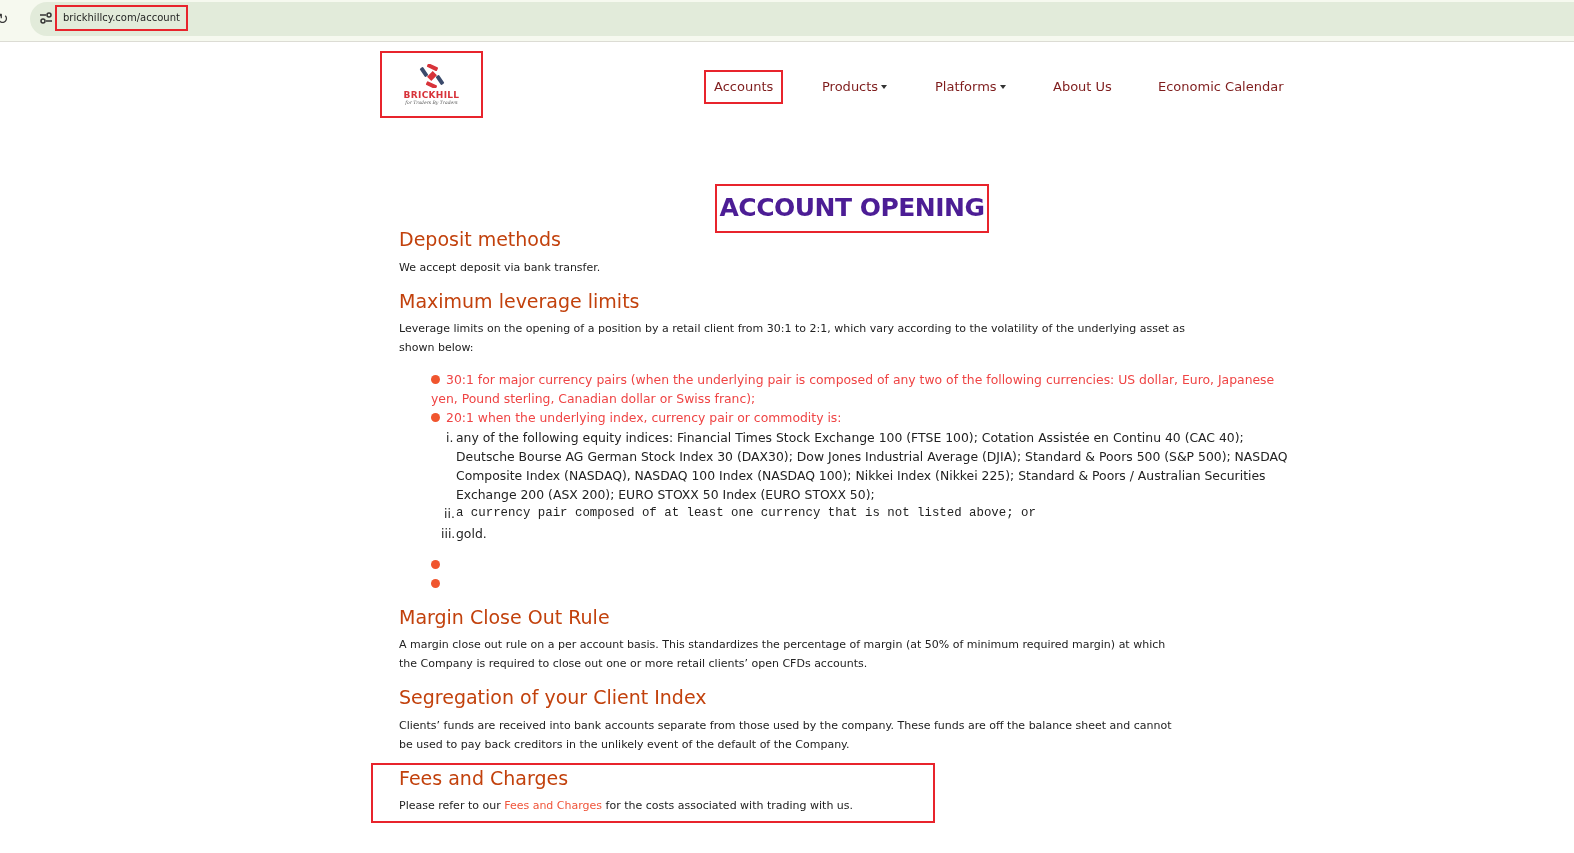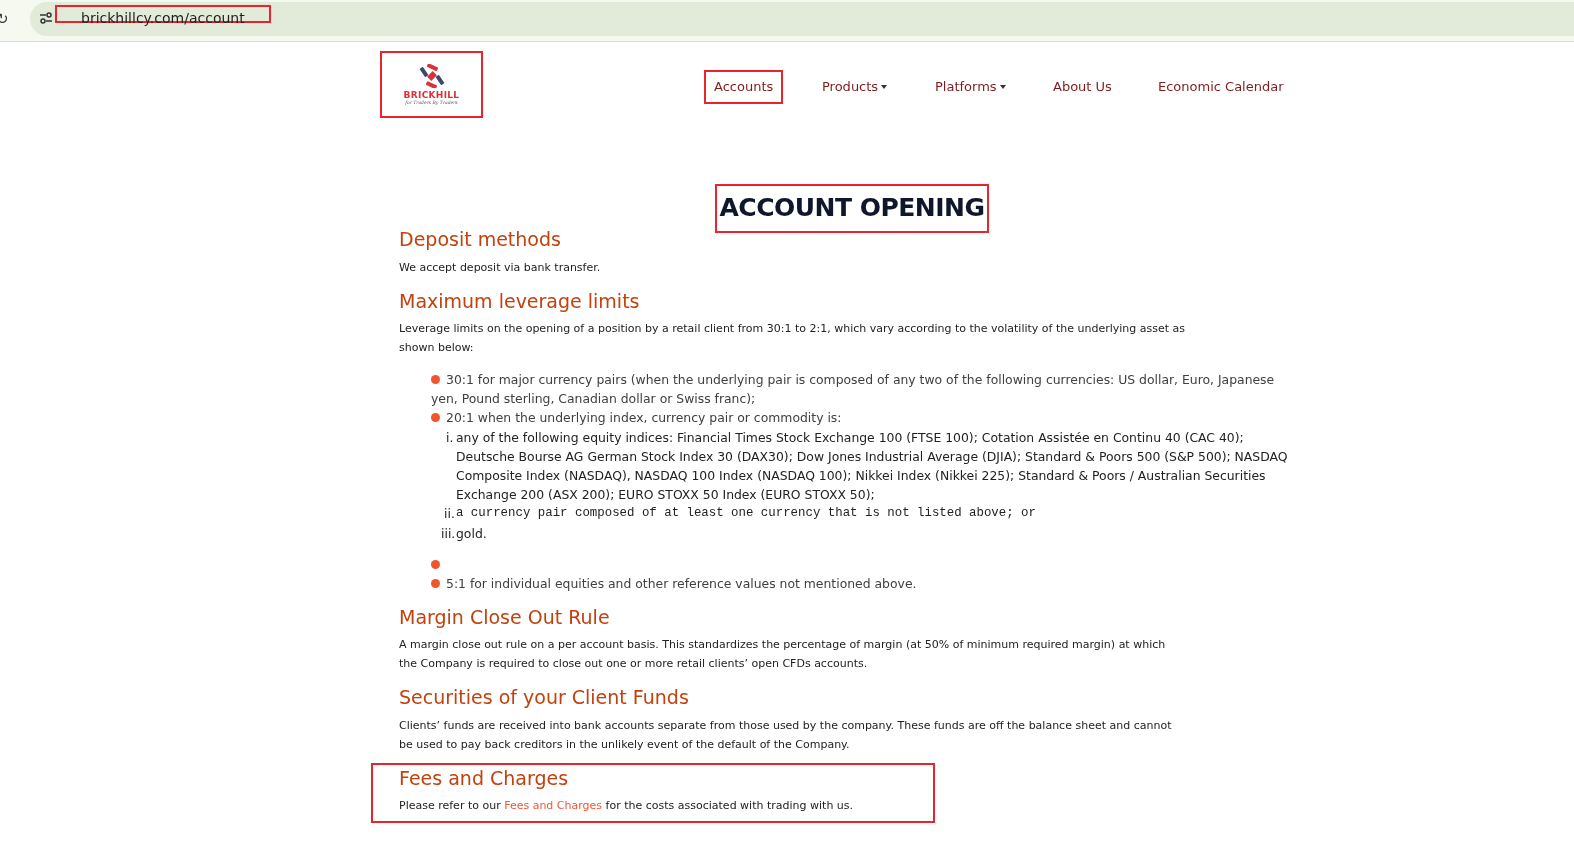--- a/index.html
+++ b/index.html
@@ -4,41 +4,41 @@
 <style>
   * { box-sizing: border-box; margin: 0; padding: 0; }
   html, body { width: 1574px; height: 853px; overflow: hidden; background: #ffffff; }
   body { font-family: "Liberation Sans", "DejaVu Sans", sans-serif; color: #1a1a1a; position: relative; }
 
   
   .browser-bar { position: absolute; left: 0; top: 0; width: 1574px; height: 42px; background: #f6f9ef; border-bottom: 1px solid #dcdcd4; }
   .reload { position: absolute; left: -4px; top: 10px; width: 14px; height: 18px; font-size: 15px; color: #3a3a3a; line-height: 18px; }
   .omnibox { position: absolute; left: 30px; top: 2px; width: 1544px; height: 34px; background: #e2ebda; border-radius: 17px 0 0 17px; }
   .site-icon { position: absolute; left: 38px; top: 10px; width: 16px; height: 16px; }
-  .url-box { position: absolute; left: 55px; top: 5px; height: 18px; padding: 0 24px; border: 2px solid #e8242c; font-size: 14px; line-height: 22px; color: #1f1f1f; font-family: "DejaVu Sans", sans-serif; }
+  .url-box { position: absolute; left: 55px; top: 5px; height: 26px; padding: 0 6px; border: 2px solid #e8242c; font-size: 10px; line-height: 22px; color: #1f1f1f; font-family: "DejaVu Sans", sans-serif; }
 
   
   .logo-box { position: absolute; left: 380px; top: 51px; width: 103px; height: 67px; border: 2px solid #e8242c; display: flex; flex-direction: column; align-items: center; justify-content: center; }
   .logo-mark { width: 26px; height: 24px; }
   .logo-text { font-size: 9px; font-weight: bold; color: #d8333a; letter-spacing: 0.3px; margin-top: 2px; font-family: "DejaVu Sans", sans-serif; }
   .logo-tag { font-size: 4.5px; color: #555; font-style: italic; font-family: "DejaVu Serif", serif; }
 
   .nav { position: absolute; top: 70px; left: 0; height: 34px; width: 1574px; }
   .nav-item { position: absolute; top: 0; height: 34px; font-size: 13px; color: #7f1d1d; line-height: 34px; white-space: nowrap; font-family: "DejaVu Sans", sans-serif; }
   .nav-item.active { border: 2px solid #e8242c; padding: 0 8px; line-height: 30px; }
   .caret { display: inline-block; width: 0; height: 0; border-left: 3px solid transparent; border-right: 3px solid transparent; border-top: 4px solid #333; vertical-align: middle; margin-left: 3px; margin-top: -2px; }
 
   
-  .page-title { position: absolute; left: 715px; top: 184px; width: 274px; height: 49px; border: 2px solid #e8242c; font-size: 25px; font-weight: bold; color: #0f172a; text-align: center; line-height: 43px; font-family: "DejaVu Sans", sans-serif; letter-spacing: -0.5px; }
+  .page-title { position: absolute; left: 715px; top: 184px; width: 274px; height: 49px; border: 2px solid #e8242c; font-size: 25px; font-weight: bold; color: #4c1d95; text-align: center; line-height: 43px; font-family: "DejaVu Sans", sans-serif; letter-spacing: -0.5px; }
 
   
   .content { position: absolute; left: 399px; top: 0; width: 905px; font-family: "DejaVu Sans", sans-serif; }
   .h2 { position: absolute; left: 0; font-size: 19px; font-weight: normal; color: #c2410c; white-space: nowrap; }
   .p { position: absolute; left: 0; font-size: 11px; line-height: 19px; color: #222; width: 905px; }
-  .li { position: absolute; font-size: 12.4px; line-height: 19px; color: #404040; }
+  .li { position: absolute; font-size: 12.4px; line-height: 19px; color: #ef4444; }
   .bullet { display: inline-block; width: 9px; height: 9px; border-radius: 50%; background: #f0552e; margin-right: 6px; vertical-align: 0px; }
   .roman { position: absolute; font-size: 12.4px; line-height: 19px; color: #222; }
   .link { color: #f0553a; text-decoration: none; }
   .fees-box { position: absolute; left: 371px; top: 763px; width: 564px; height: 60px; border: 2px solid #e8242c; }
 </style>
 </head>
 <body>
 
 <div class="browser-bar">
   <div class="reload">↻</div>
@@ -109,28 +109,28 @@
   <div class="roman" style="left:57px; top:485px;">Exchange 200 (ASX 200); EURO STOXX 50 Index (EURO STOXX 50);</div>
   <div class="roman" style="left:45px; top:504px;">ii.</div>
   <div class="roman" style="left:57px; top:504px;font-family:Liberation Mono, monospace;">a currency pair composed of at least one currency that is not listed above; or</div>
   <div class="roman" style="left:42px; top:524px;">iii.</div>
   <div class="roman" style="left:57px; top:524px;">gold.</div>
 
   <div class="li" style="left:32px; top:555px;">
     <span class="bullet"></span>
   </div>
   <div class="li" style="left:32px; top:574px;">
-    <span class="bullet"></span><span>5:1 for individual equities and other reference values not mentioned above.</span>
+    <span class="bullet"></span>
   </div>
 
   <h2 class="h2" style="top:606px;">Margin Close Out Rule</h2>
   <p class="p" style="top:635px;">A margin close out rule on a per account basis. This standardizes the percentage of margin (at 50% of minimum required margin) at which</p>
   <p class="p" style="top:654px;">the Company is required to close out one or more retail clients’ open CFDs accounts.</p>
 
-  <h2 class="h2" style="top:686px;">Securities of your Client Funds</h2>
+  <h2 class="h2" style="top:686px;">Segregation of your Client Index</h2>
   <p class="p" style="top:716px;">Clients’ funds are received into bank accounts separate from those used by the company. These funds are off the balance sheet and cannot</p>
   <p class="p" style="top:735px;">be used to pay back creditors in the unlikely event of the default of the Company.</p>
 
   <h2 class="h2" style="top:767px;">Fees and Charges</h2>
   <p class="p" style="top:796px;"><span>Please refer to our </span><a class="link">Fees and Charges</a><span> for the costs associated with trading with us.</span></p>
 </div>
 
 <div class="fees-box"></div>
 
 </body></html>

